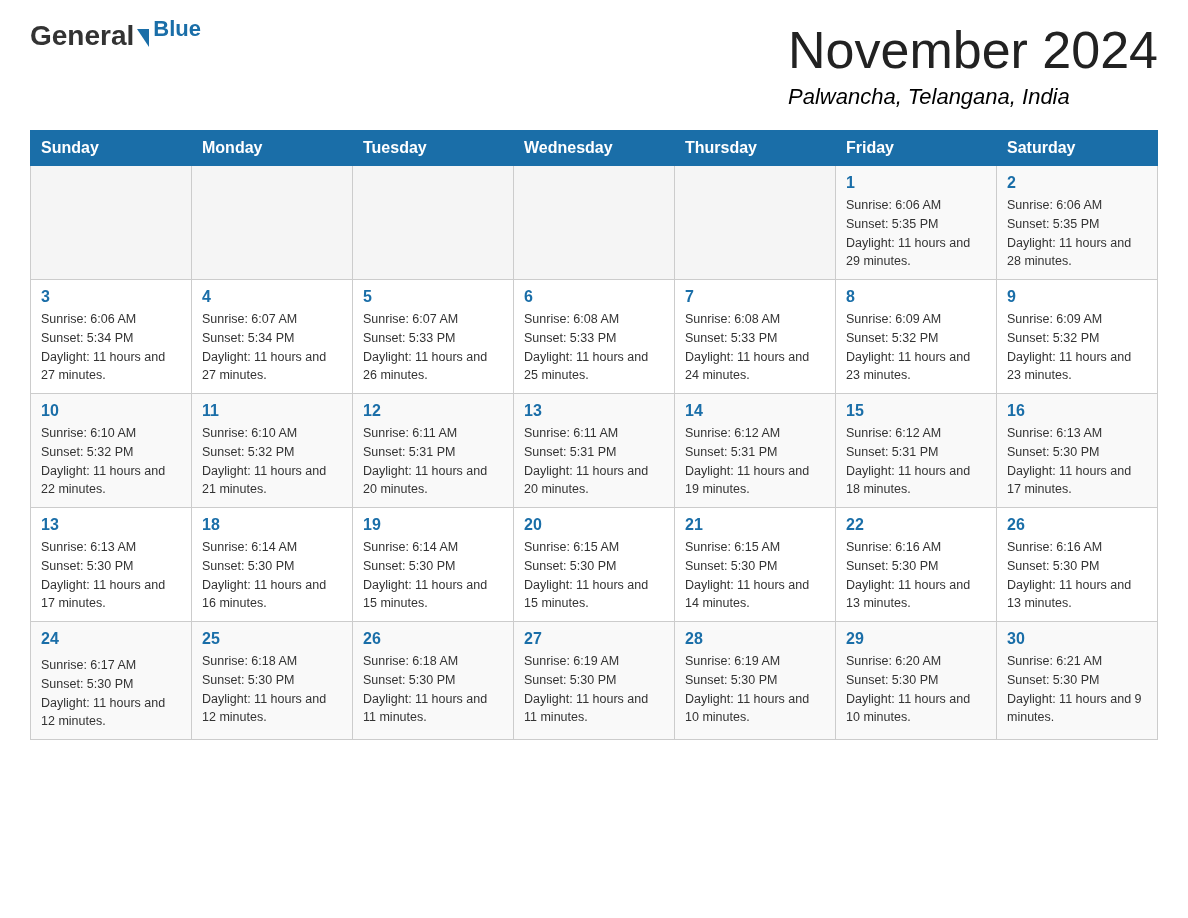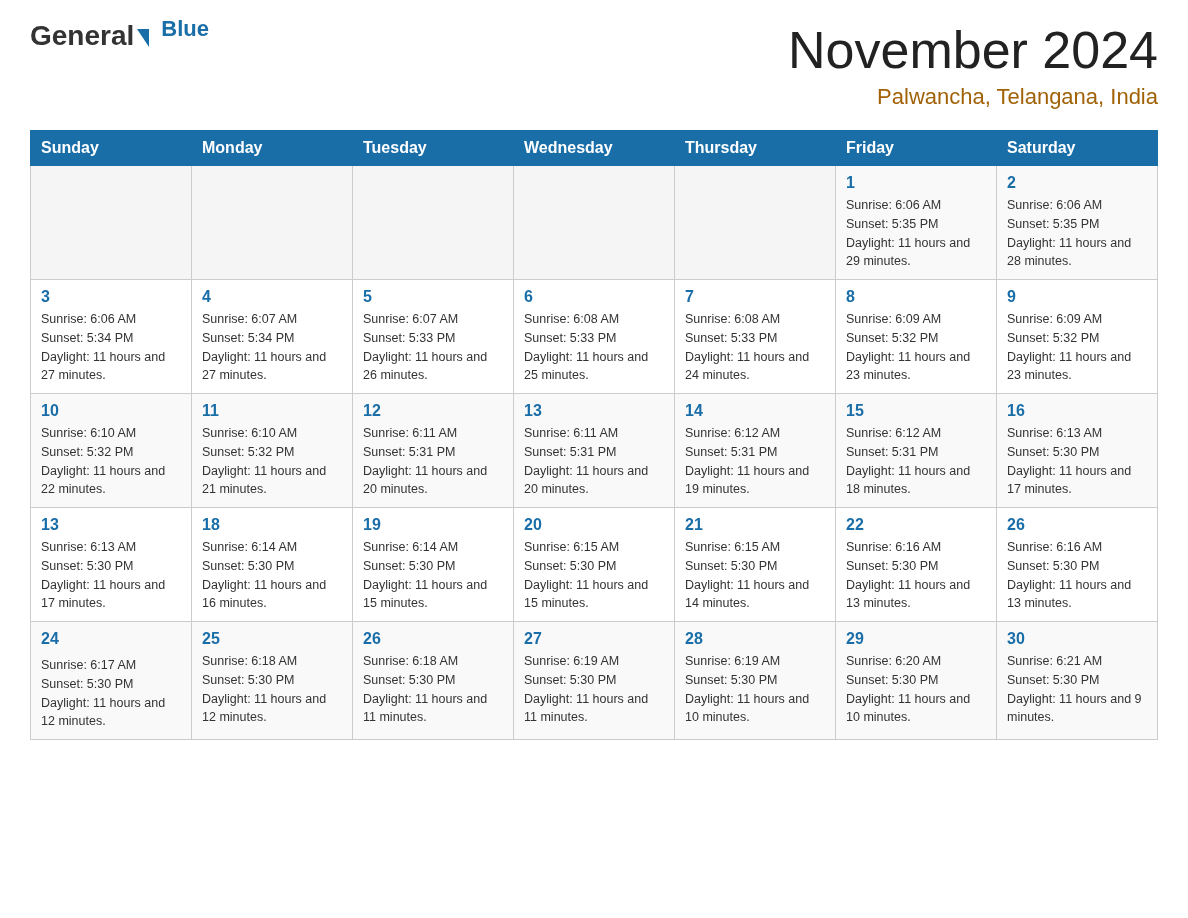--- a/index.html
+++ b/index.html
@@ -34,34 +34,34 @@
       border-right: 0px solid transparent;
       border-top: 18px solid #1a6ea8;
       margin-left: 3px;
       margin-top: 4px;
     }
     .logo-blue {
       font-size: 22px;
       font-weight: bold;
       color: #1a6ea8;
       margin-top: -4px;
-      margin-left: 12px;
+      margin-left: 4px;
     }
     .title-block {
-      text-align: right;
     }
     .month-title {
       font-size: 52px;
       font-weight: normal;
       color: #222;
     }
     .location-title {
       font-size: 22px;
-      color: #a16207;
+      color: #000000;
       margin-top: 4px;
+      font-style: italic;
     }
     .calendar {
       width: 100%;
       border-collapse: collapse;
       border: 1px solid #aaa;
     }
     .calendar th {
       background-color: #1a6ea8;
       color: #fff;
       padding: 8px 10px;

